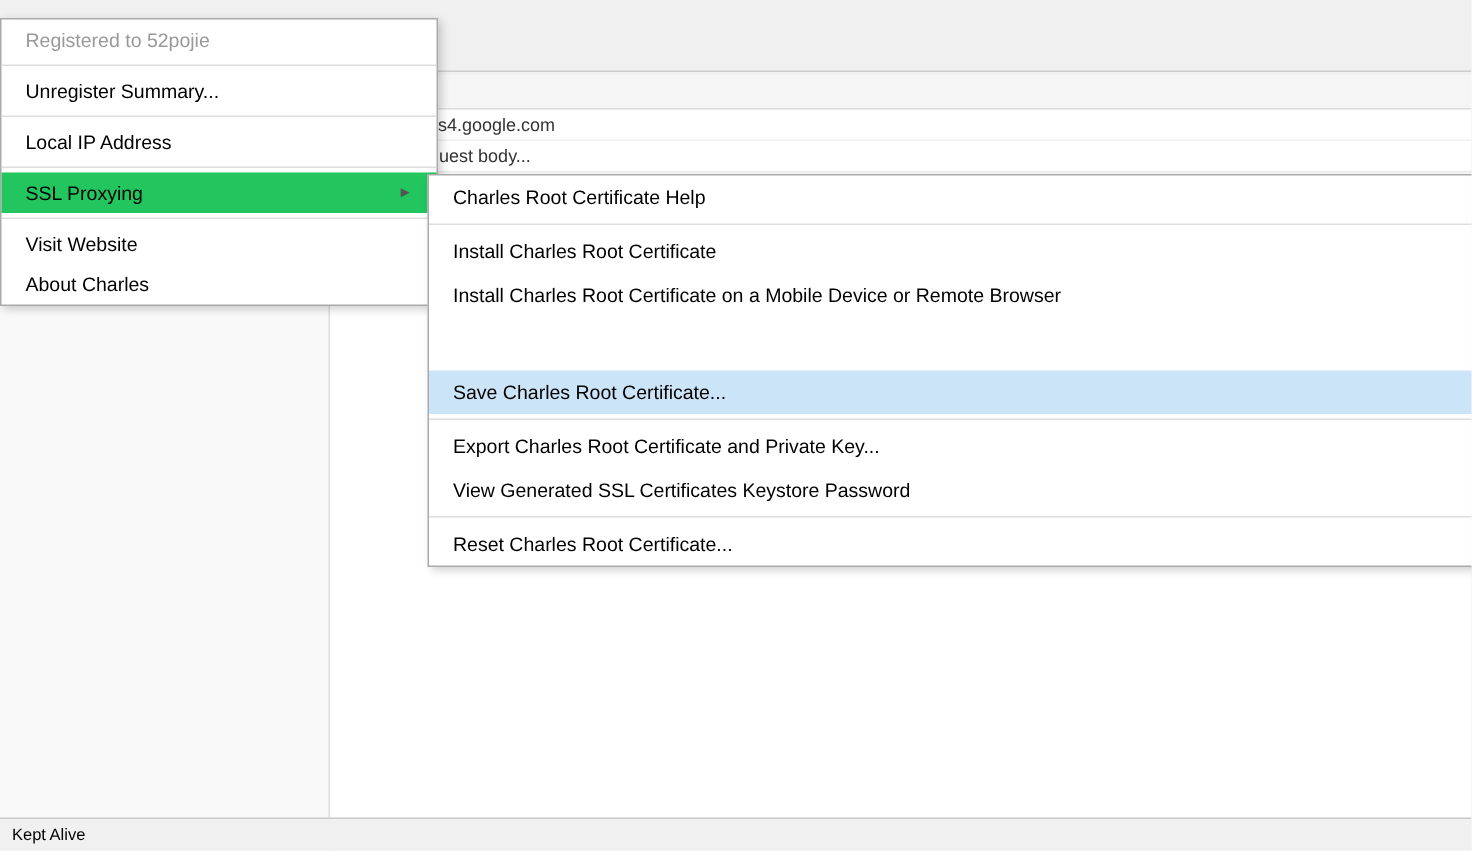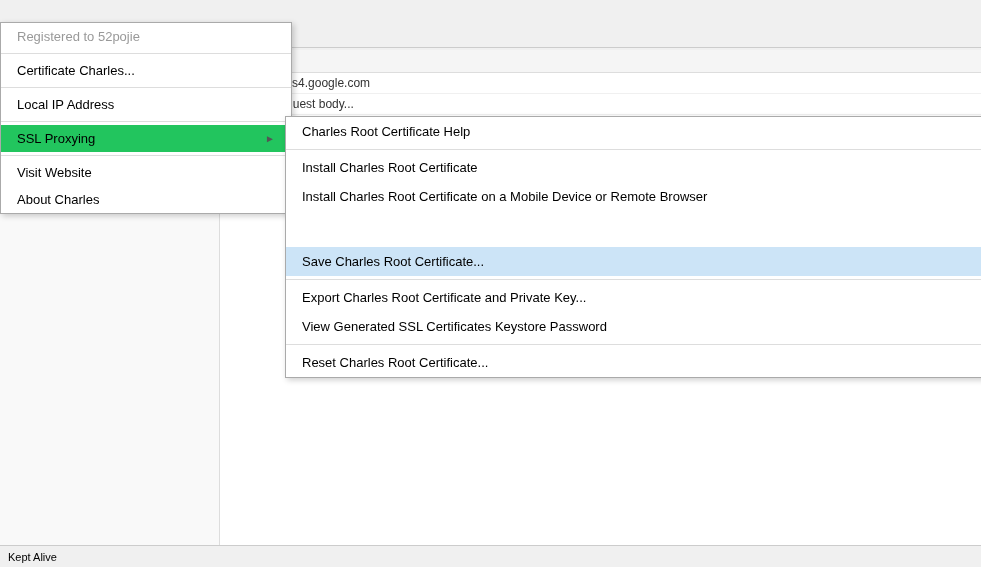--- a/index.html
+++ b/index.html
@@ -111,21 +111,21 @@
       top: 0;
       left: 0;
       width: 100%;
       height: 100%;
       pointer-events: none;
     }
 
     
     .help-menu {
       position: absolute;
-      top: 22px;
+      top: 12px;
       left: 0;
       width: 292px;
       background: white;
       border: 1px solid #aaa;
       box-shadow: 2px 2px 6px rgba(0,0,0,0.2);
       z-index: 100;
       pointer-events: all;
     }
     .menu-item {
       padding: 6px 16px;
@@ -239,21 +239,21 @@
 
   <div class="status-bar">
     <span>Kept Alive</span>
   </div>
 
   <div class="dropdown-overlay">
 
     <div class="help-menu">
       <div class="menu-item disabled">Registered to 52pojie</div>
       <div class="menu-separator"></div>
-      <div class="menu-item">Certificate Charles...</div>
+      <div class="menu-item">Unregister Summary...</div>
       <div class="menu-separator"></div>
       <div class="menu-item">Local IP Address</div>
       <div class="menu-separator"></div>
       <div class="menu-item highlighted">
         <span>SSL Proxying</span>
         <span class="menu-arrow">►</span>
       </div>
       <div class="menu-separator"></div>
       <div class="menu-item">Visit Website</div>
       <div class="menu-item">About Charles</div>

